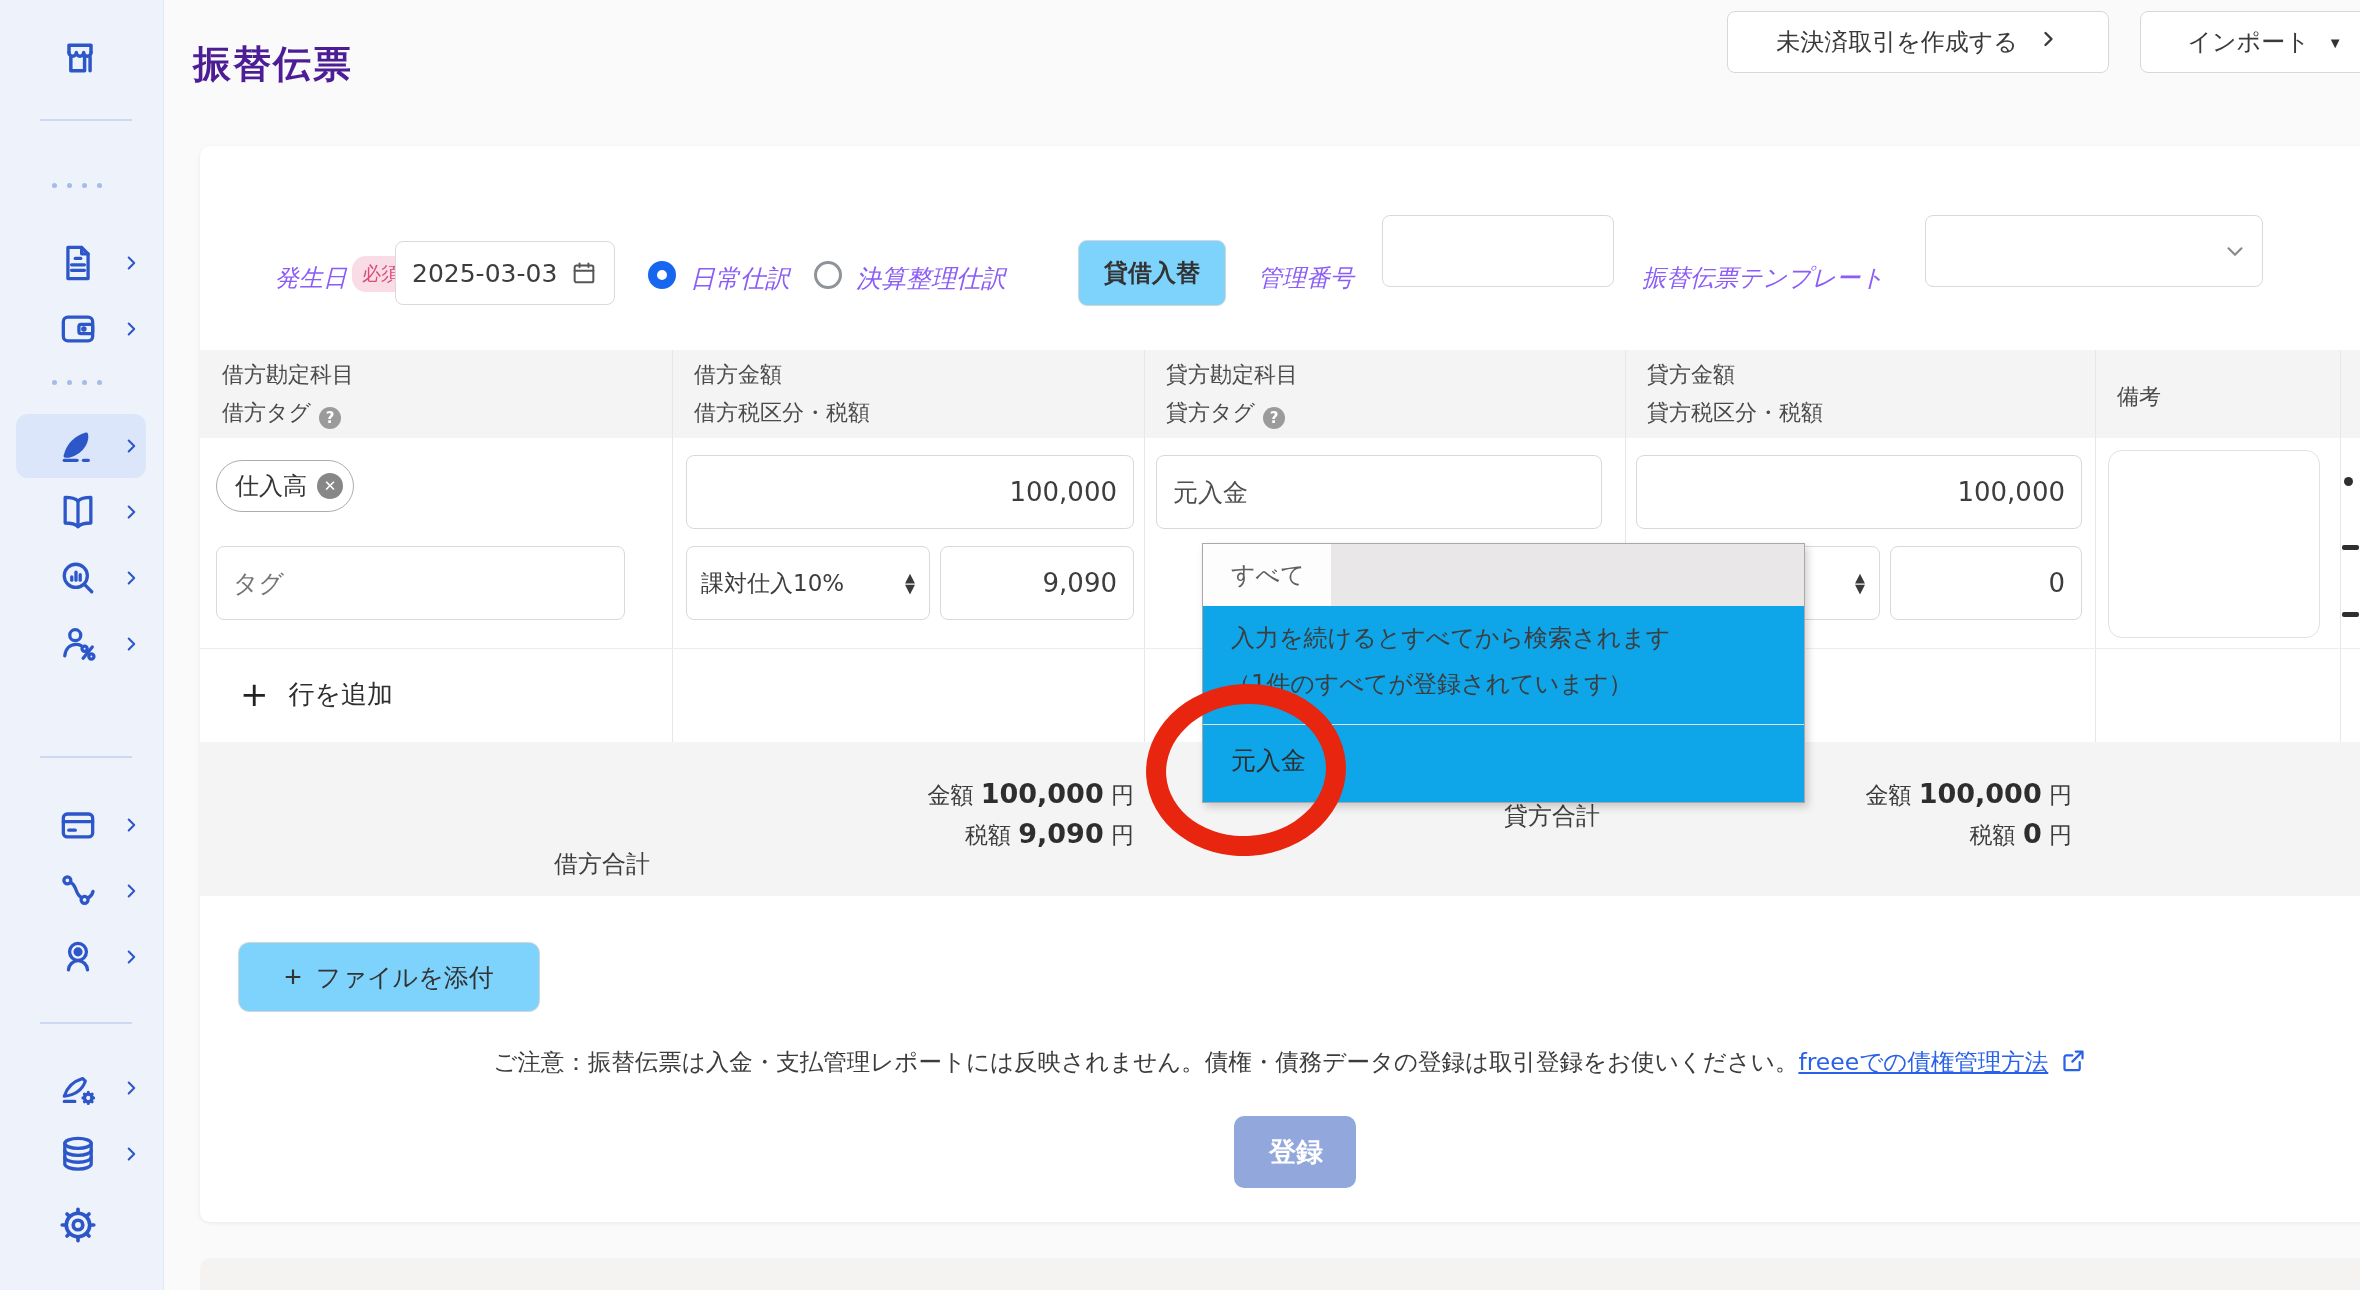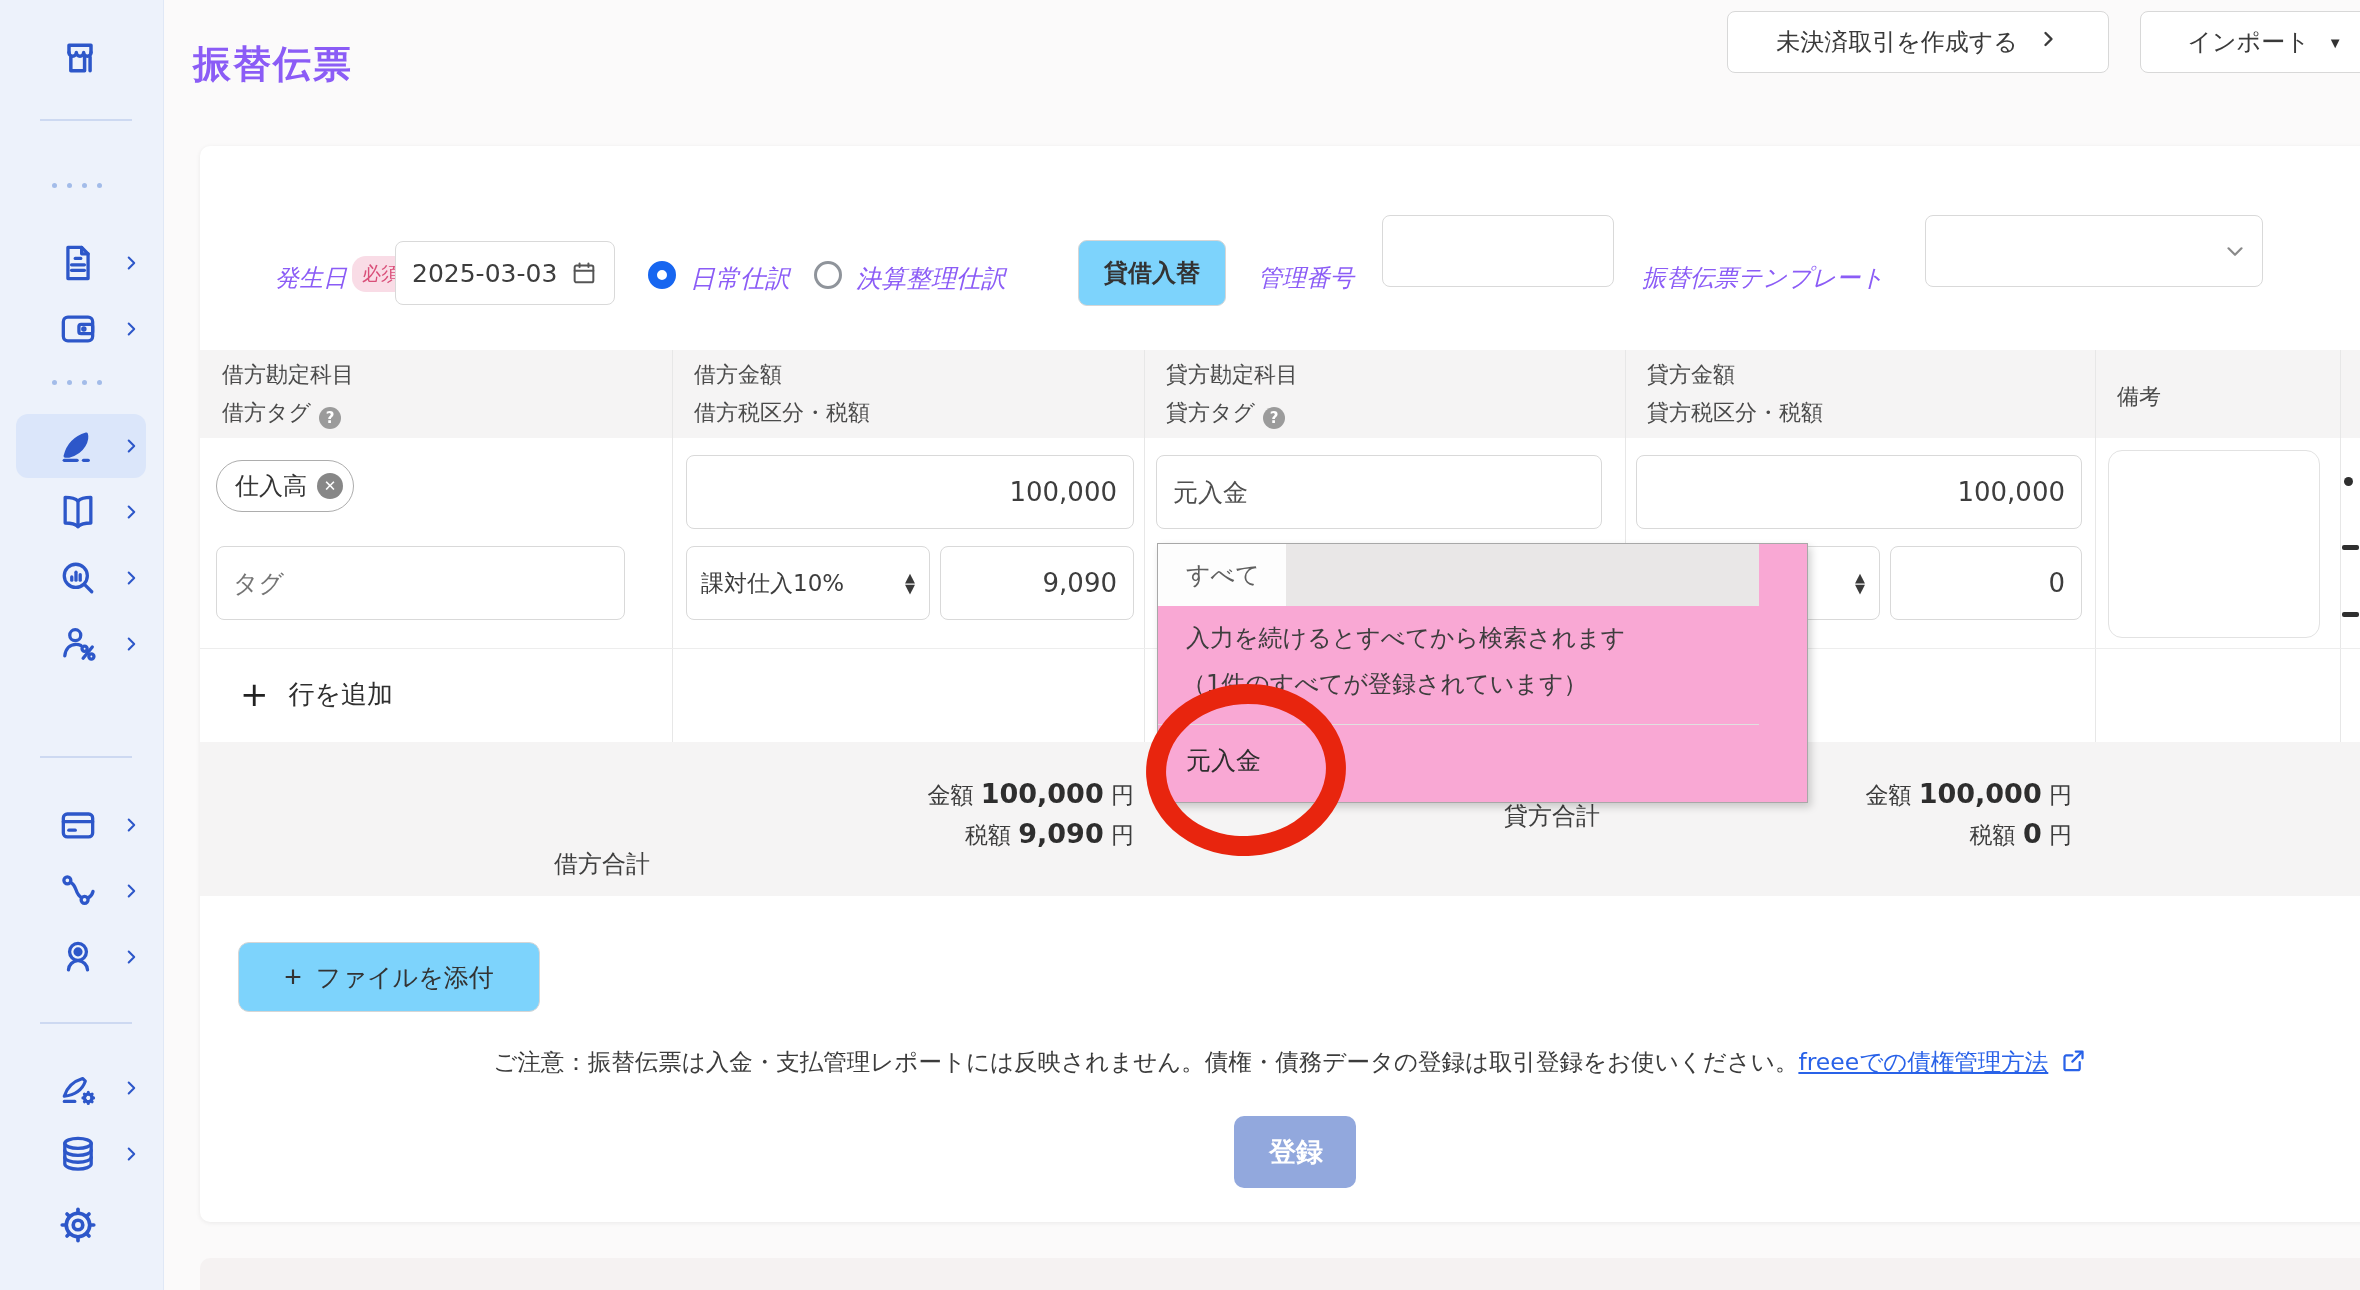--- a/index.html
+++ b/index.html
@@ -11,21 +11,21 @@
   .sidebar{position:absolute;left:0;top:0;width:163px;height:1290px;background:#edf2fb;border-right:1px solid #e0e8f6;}
   .nav-item{position:absolute;left:0;width:163px;height:64px;display:flex;align-items:center;cursor:pointer;}
   .nav-item .ico{position:absolute;left:56px;width:44px;height:44px;}
   .nav-item .chev{position:absolute;left:120px;width:22px;height:22px;}
   .nav-pill{position:absolute;left:16px;width:130px;height:64px;background:#dbe6fa;border-radius:12px;}
   .sb-divider{position:absolute;left:40px;width:92px;height:0;border-top:2px solid #cdd9f1;}
   .dots{position:absolute;left:52px;display:flex;gap:10px;}
   .dots i{width:5px;height:5px;border-radius:50%;background:#a3bce9;display:block;}
 
   
-  .page-title{position:absolute;left:193px;top:14px;font-size:38px;font-weight:700;color:#8b5cf6;letter-spacing:2px;}
+  .page-title{position:absolute;left:193px;top:14px;font-size:38px;font-weight:700;color:#4c1d95;letter-spacing:2px;}
   .top-btn{position:absolute;top:11px;height:62px;background:#fff;border:1px solid #d8d8d8;border-radius:8px;
     display:flex;align-items:center;justify-content:center;gap:18px;font-size:24px;color:#3a3a3a;cursor:pointer;box-sizing:border-box;}
 
   
   .card{position:absolute;left:200px;top:146px;width:2180px;height:1076px;background:#fff;border-radius:10px;
         box-shadow:0 1px 5px rgba(0,0,0,.07);}
   .next-card{position:absolute;left:200px;top:1258px;width:2180px;height:40px;background:#f5f2f2;border-radius:10px 10px 0 0;}
 
   .lbl{position:absolute;font-size:24px;color:#8b5cf6;white-space:nowrap;font-style:italic;}
   .badge{position:absolute;background:#f9dce6;color:#d94f79;font-size:19px;border-radius:14px;padding:5px 10px;}
@@ -51,22 +51,22 @@
         align-items:center;justify-content:center;vertical-align:-3px;margin-left:8px;cursor:pointer;}
   .chip{position:absolute;display:flex;align-items:center;border:1.5px solid #adadad;border-radius:26px;height:50px;
         padding:0 10px 0 18px;font-size:24px;color:#333;background:#fff;gap:10px;}
   .chip .x{width:26px;height:26px;border-radius:50%;background:#878787;color:#fff;font-size:15px;display:flex;
         align-items:center;justify-content:center;cursor:pointer;}
   .tot-label{position:absolute;font-size:24px;color:#3f3f3f;text-align:right;width:230px;white-space:nowrap;}
   .tot-line{position:absolute;font-size:23px;color:#3c3c3c;text-align:right;width:440px;white-space:nowrap;}
   .tot-line b{font-size:27px;font-weight:700;color:#2e2e2e;}
 
   
-  .dropdown{position:absolute;left:1157px;top:543px;width:601px;height:258px;background:#f9a8d4;border:1px solid #a8a8a8;
-        box-shadow:3px 4px 8px rgba(0,0,0,.18);z-index:50;padding-left:48px;}
+  .dropdown{position:absolute;left:1202px;top:543px;width:601px;height:258px;background:#0ea5e9;border:1px solid #a8a8a8;
+        box-shadow:3px 4px 8px rgba(0,0,0,.18);z-index:50;}
   .dd-strip{position:absolute;left:0;top:0;width:601px;height:62px;background:#e9e7e7;}
   .dd-tab{position:absolute;left:0;top:0;width:128px;height:62px;background:#fdfdfd;display:flex;align-items:center;
         padding-left:28px;box-sizing:border-box;font-size:24px;color:#5f5f5f;cursor:pointer;}
   .dd-hint{position:absolute;font-size:24px;color:#3d3d3d;white-space:nowrap;}
   .dd-div{position:absolute;left:0;top:180px;width:601px;border-top:1px solid #e0e0e0;}
   .dd-opt{position:absolute;left:0;top:181px;width:601px;height:70px;display:flex;align-items:center;padding-left:28px;
         box-sizing:border-box;font-size:25px;color:#2e2e2e;cursor:pointer;}
 
   .annot{position:absolute;left:1146px;top:684px;width:200px;height:172px;border:20px solid #e8250e;border-radius:50%;
         box-sizing:border-box;transform:rotate(-4deg);z-index:60;pointer-events:none;}

